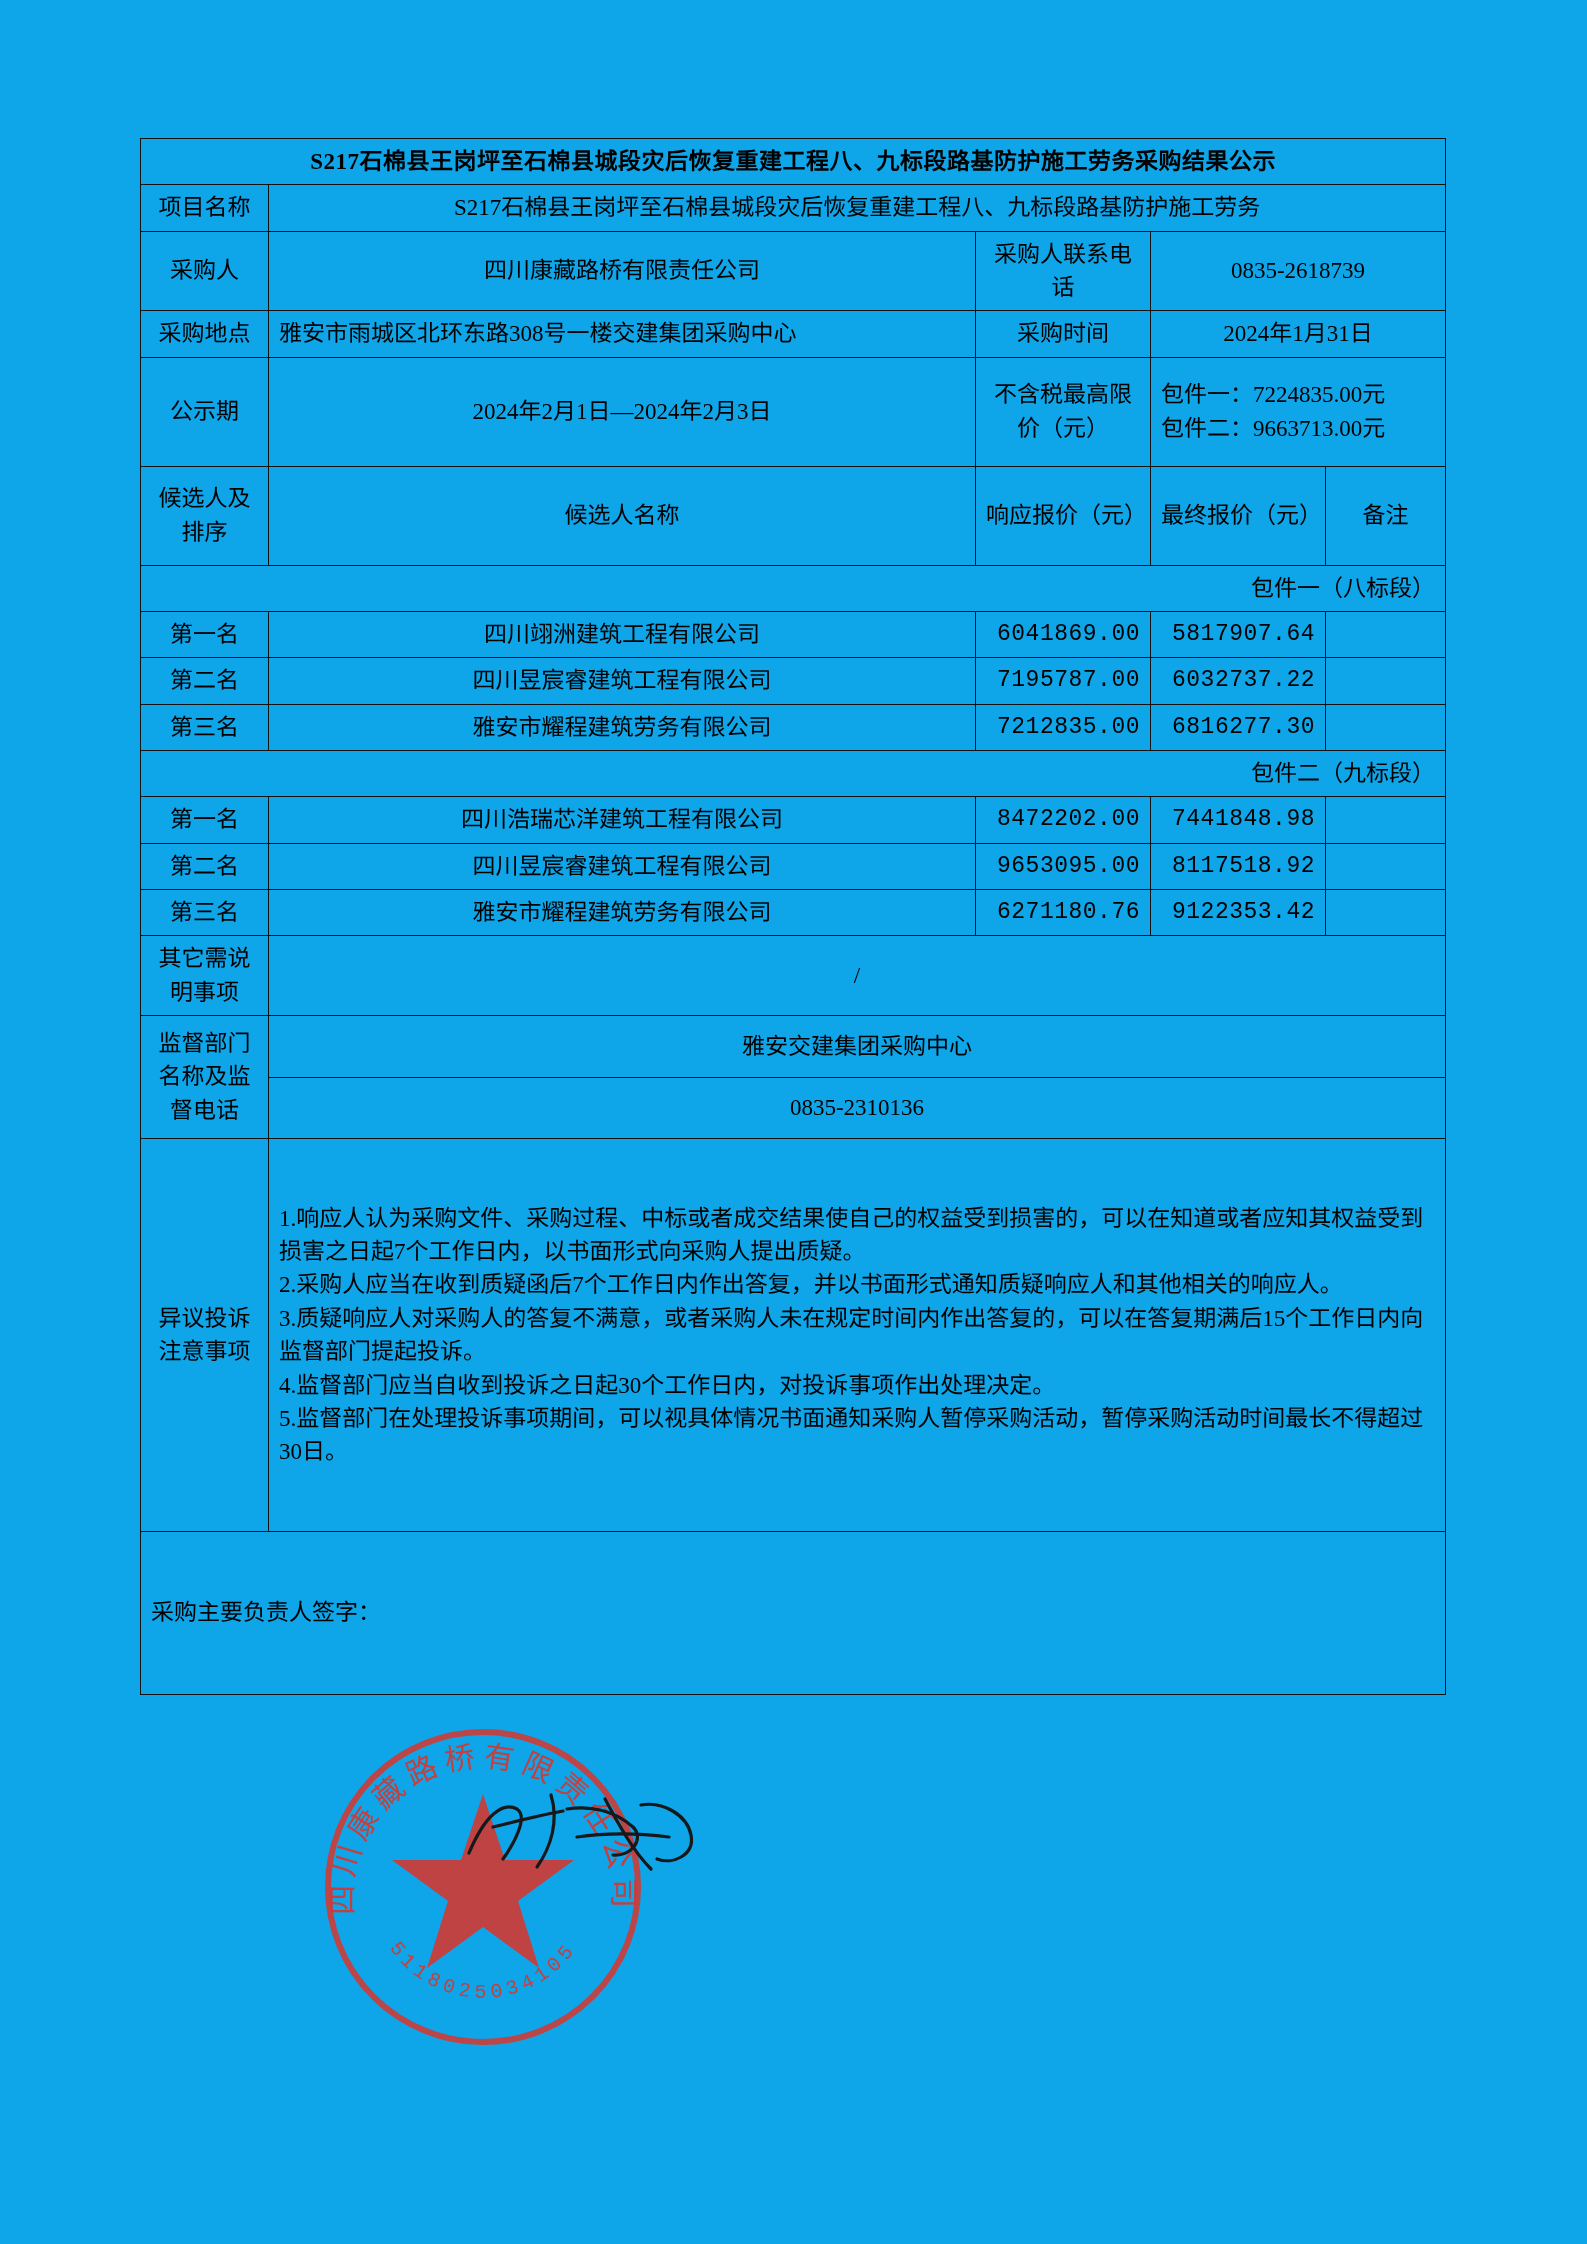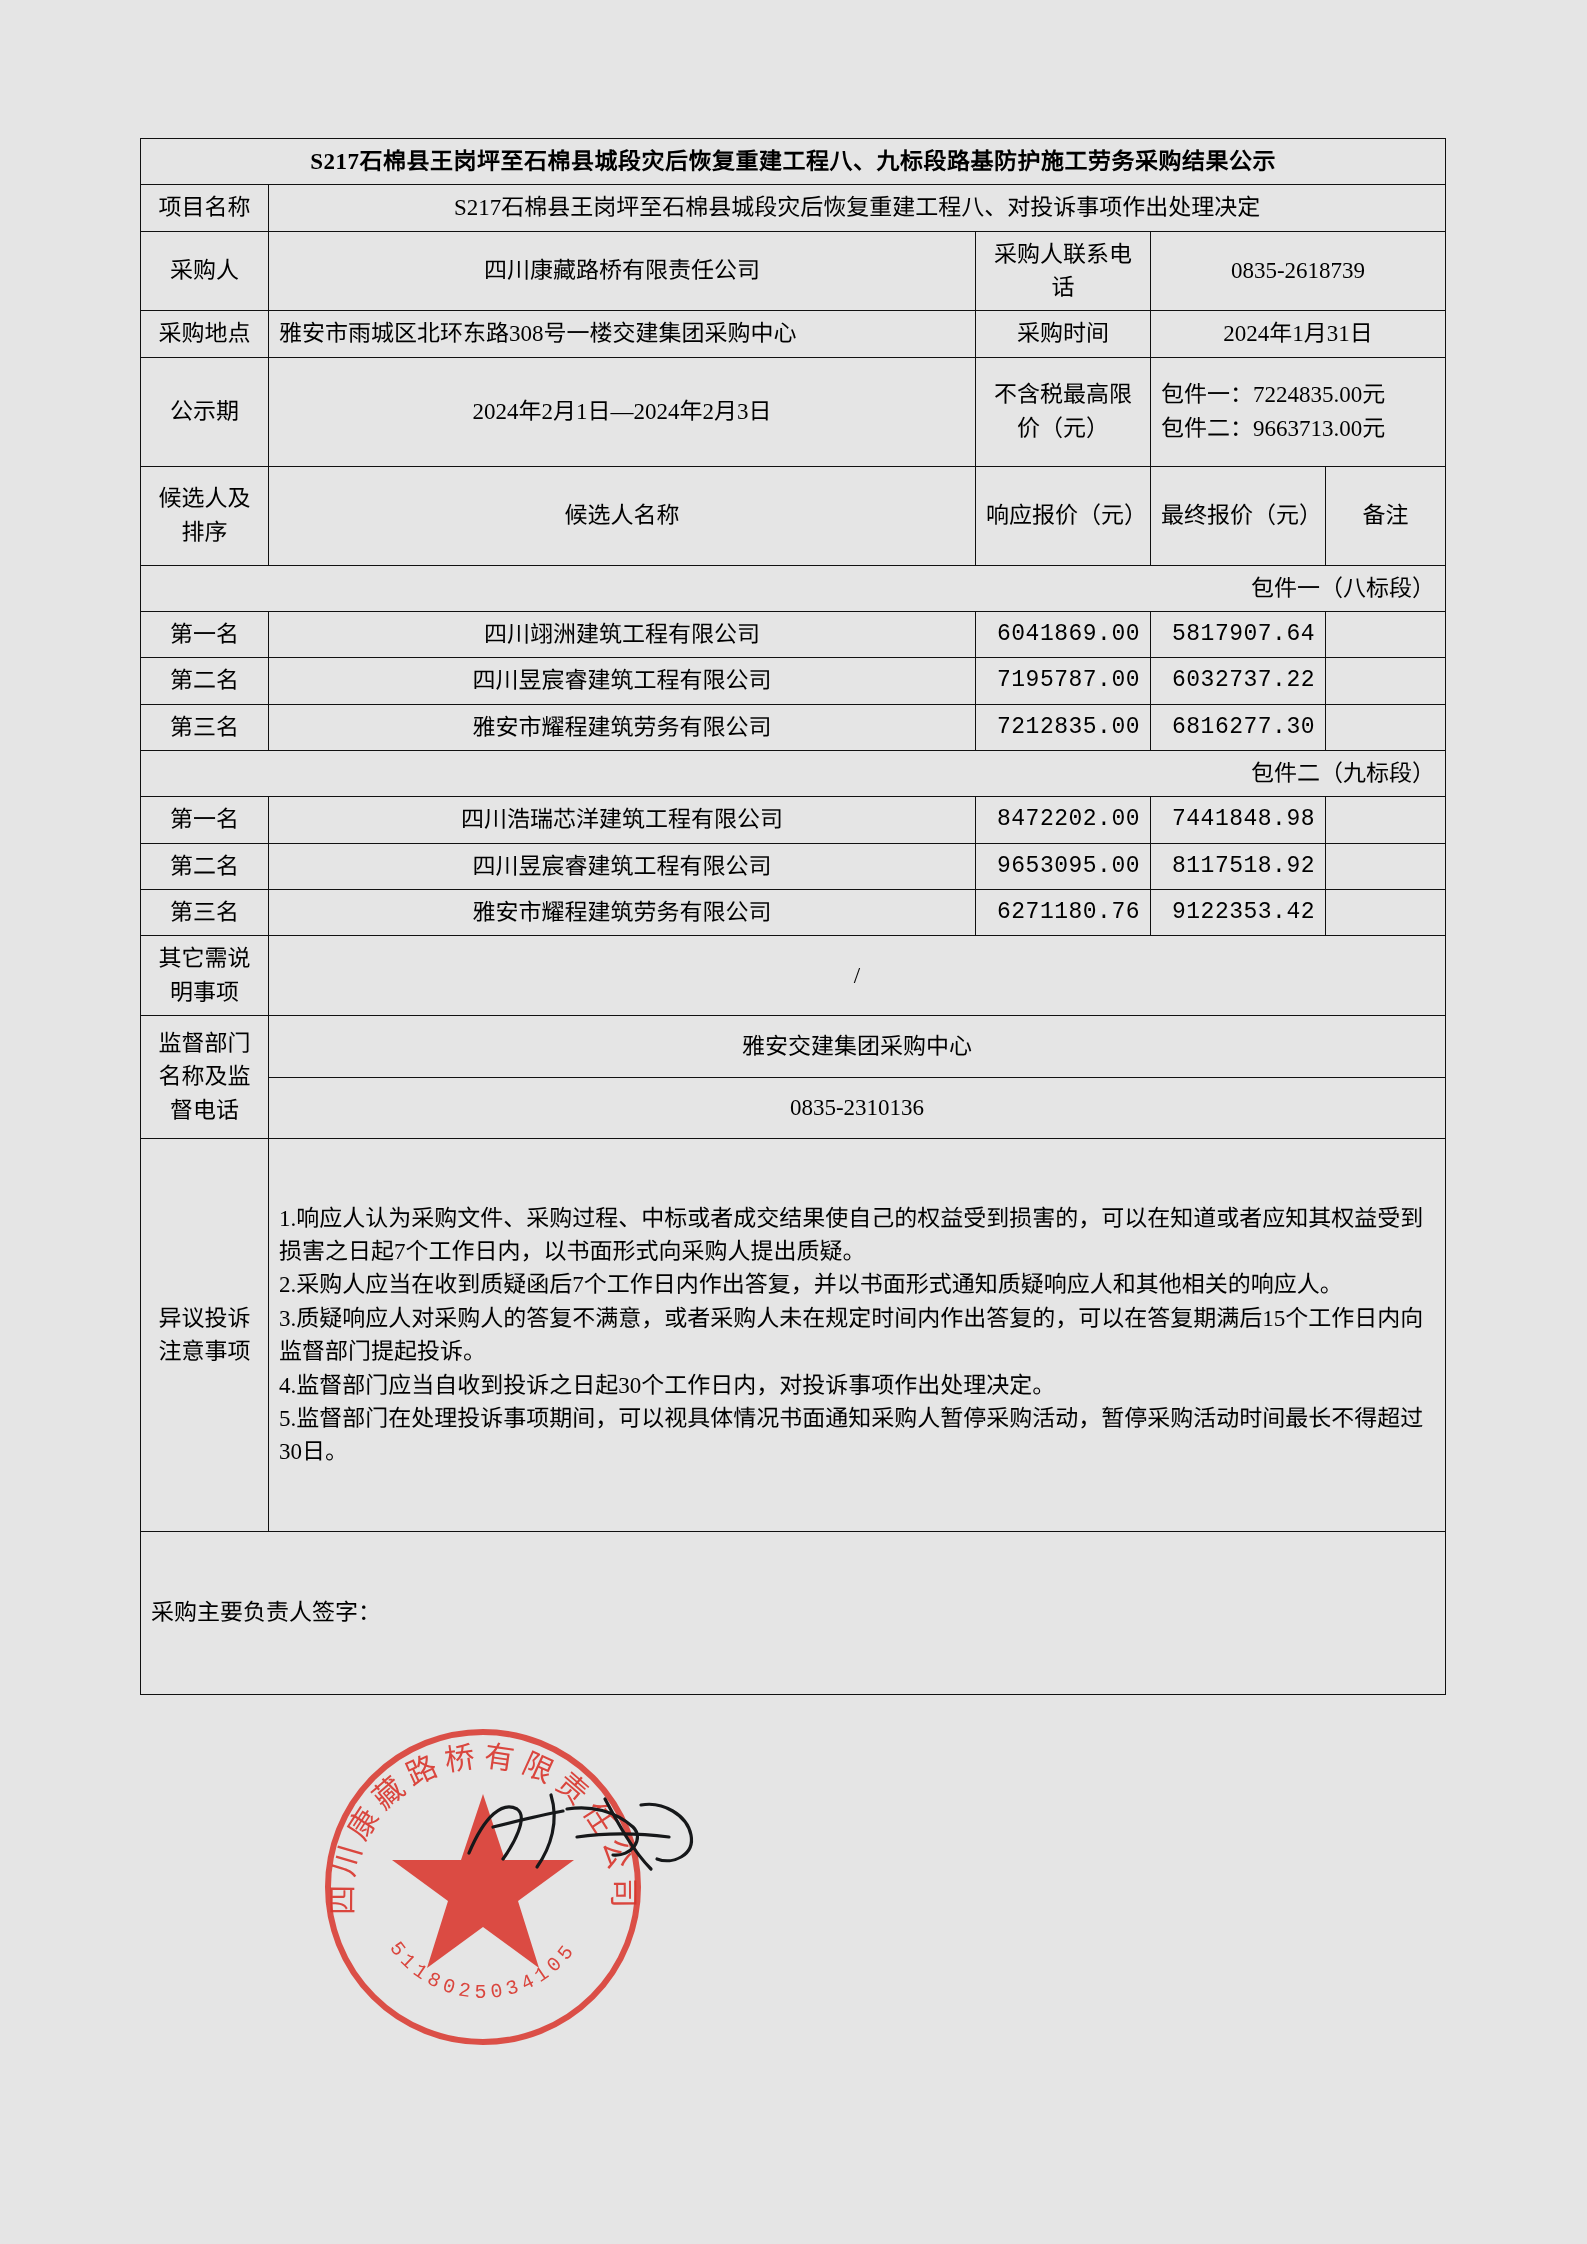--- a/index.html
+++ b/index.html
@@ -13,21 +13,21 @@
     font-family: "Liberation Serif", "DejaVu Serif", serif;
     color: #000;
     position: relative;
     overflow: hidden;
   }
   .page {
     position: absolute;
     left: 0; top: 0;
     width: 1587px;
     height: 2244px;
-    background: #e5e5e5;
+    background: #0ea5e9;
   }
   .sheet {
     position: absolute;
     left: 140px;
     top: 138px;
     width: 1305px;
   }
   table.main {
     width: 100%;
     border-collapse: collapse;
@@ -118,21 +118,21 @@
         <col style="width:175px">
         <col style="width:120px">
       </colgroup>
       <tbody>
         <tr>
           <td class="title-cell" colspan="6">S217石棉县王岗坪至石棉县城段灾后恢复重建工程八、九标段路基防护施工劳务采购结果公示</td>
         </tr>
 
         <tr>
           <td class="lbl">项目名称</td>
-          <td class="ctr" colspan="5">S217石棉县王岗坪至石棉县城段灾后恢复重建工程八、对投诉事项作出处理决定</td>
+          <td class="ctr" colspan="5">S217石棉县王岗坪至石棉县城段灾后恢复重建工程八、九标段路基防护施工劳务</td>
         </tr>
 
         <tr>
           <td class="lbl">采购人</td>
           <td class="ctr" colspan="2">四川康藏路桥有限责任公司</td>
           <td class="lbl">采购人联系电话</td>
           <td class="ctr" colspan="2">0835-2618739</td>
         </tr>
 
         <tr>

